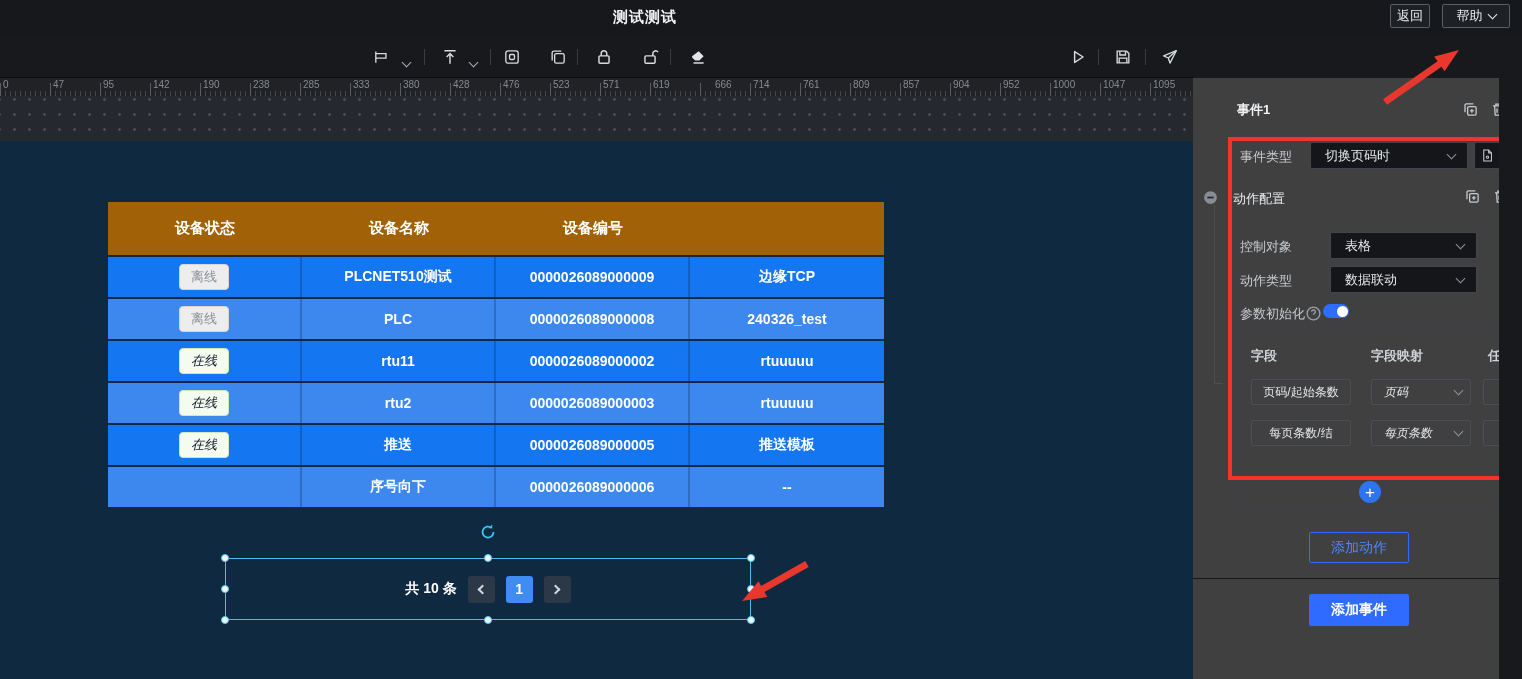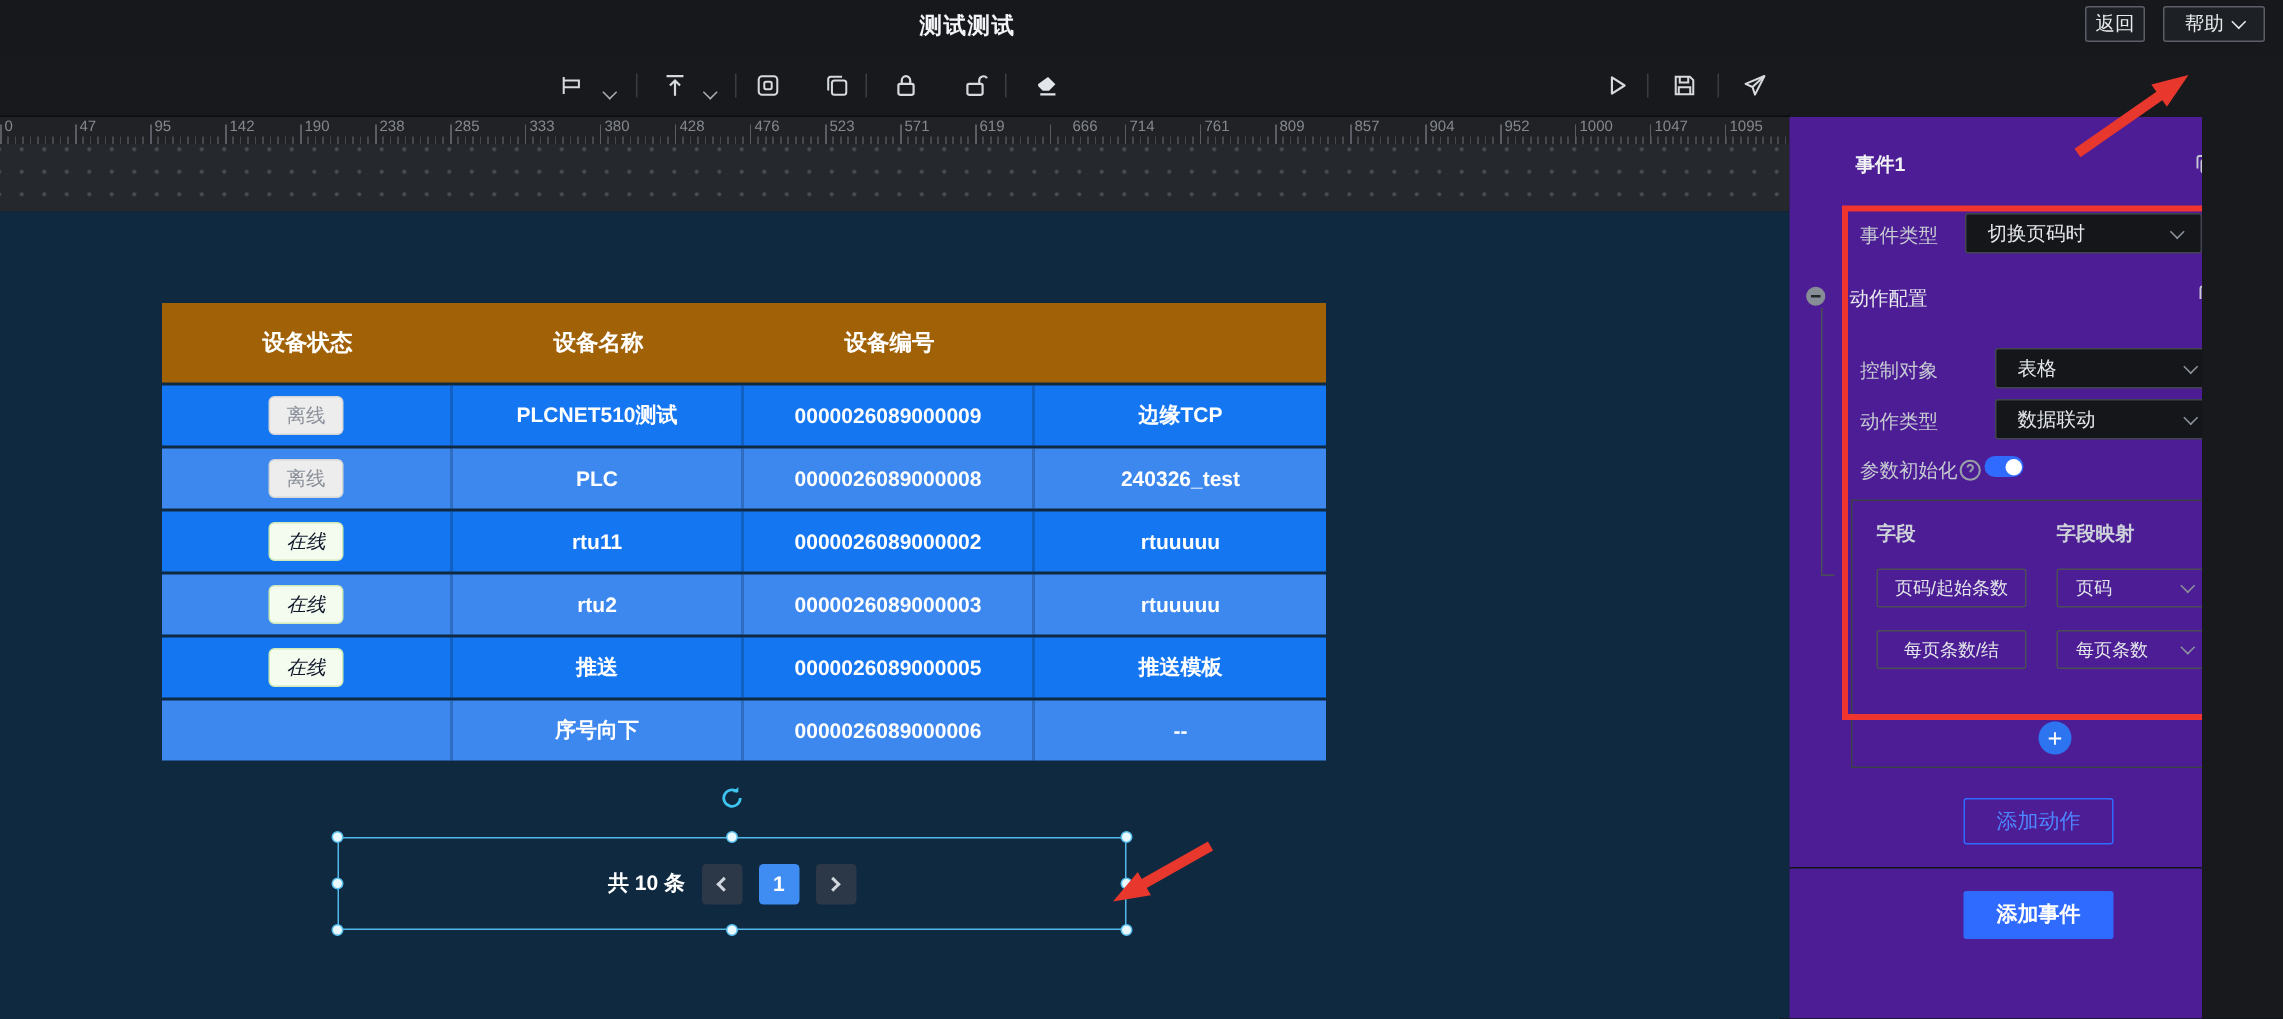--- a/index.html
+++ b/index.html
@@ -76,21 +76,21 @@
   .pg-total { color:#fff; font-size:14px; font-weight:bold; white-space:nowrap; }
   .pg-btn { width:27px; height:27px; border-radius:3px; background:#2c3848; display:flex;
     align-items:center; justify-content:center; color:#cfd6de; cursor:pointer; }
   .pg-btn .chev { border-width:2px; width:7px; height:7px; }
   .pg-cur { width:27px; height:27px; border-radius:3px; background:#3f8df2; color:#fff;
     font-size:14px; font-weight:bold; display:flex; align-items:center; justify-content:center; cursor:pointer; }
   .chev-left  { transform:rotate(135deg); margin-left:3px; }
   .chev-right { transform:rotate(-45deg); margin-right:3px; }
 
   
-  .panel { position:absolute; left:1193px; top:78px; width:275px; height:601px; background:#4c1d95; overflow:hidden; }
+  .panel { position:absolute; left:1193px; top:78px; width:306px; height:601px; background:#404040; overflow:hidden; }
   .plabel { position:absolute; color:#c6cbd1; font-size:13px; white-space:nowrap; }
   .pselect { position:absolute; height:27px; background:#14161a; border:1px solid #41464e;
     border-radius:2px; color:#e6e9ec; font-size:13px; display:flex; align-items:center;
     padding:0 12px 0 14px; cursor:pointer; }
   .pselect .val { flex:1; overflow:hidden; white-space:nowrap; }
   .pselect .chev { color:#8d939b; flex:none; margin-top:-3px; }
   .picon { color:#c6cbd1; position:absolute; width:17px; height:17px; cursor:pointer; }
   .picon svg { width:17px; height:17px; }
   .redbox { position:absolute; left:35px; top:59px; width:277px; height:343px;
     border:4px solid #f0342e; z-index:30; pointer-events:none; }
@@ -98,21 +98,21 @@
   .treetick { position:absolute; left:21px; top:305px; width:9px; height:1px; background:#4a4f55; }
   .toggle { position:absolute; width:26px; height:14px; border-radius:7px; background:#2f6bff; cursor:pointer; }
   .toggle::after { content:""; position:absolute; right:1.5px; top:1.5px; width:11px; height:11px;
     border-radius:50%; background:#fff; }
   .fieldbox { position:absolute; left:41px; top:255px; width:283px; height:179px; border:1px solid #3c4148; }
   .fb-col { position:absolute; color:#ced3d9; font-size:13px; font-weight:bold; }
   .fb-input { position:absolute; width:100px; height:26px; border:1px solid #4a4f57; border-radius:2px;
     color:#e3e6ea; font-size:12px; display:flex; align-items:center; justify-content:center;
     overflow:hidden; white-space:nowrap; cursor:text; }
   .fb-select { position:absolute; width:100px; height:26px; border:1px solid #4a4f57; border-radius:2px;
-    color:#e3e6ea; font-size:12px; display:flex; align-items:center; padding:0 8px 0 12px; cursor:pointer; }
+    color:#e3e6ea; font-size:12px; display:flex; align-items:center; padding:0 8px 0 12px; cursor:pointer;font-style:italic; }
   .fb-select .val { flex:1; overflow:hidden; white-space:nowrap; }
   .fb-select .chev { color:#8d939b; margin-top:-3px; }
   .plus-btn { position:absolute; left:166px; top:403px; width:22px; height:22px; border-radius:50%;
     background:#2d74f0; color:#fff; display:flex; align-items:center; justify-content:center;
     font-size:17px; line-height:1; cursor:pointer; }
   .btn-add-action { position:absolute; left:116px; top:454px; width:100px; height:31px;
     border:1px solid #2f6bff; border-radius:2px; background:transparent; color:#4d86ff;
     font-size:14px; display:flex; align-items:center; justify-content:center; cursor:pointer; }
   .panel-divider { position:absolute; left:0; top:500px; width:329px; height:1px; background:#15171a; }
   .btn-add-event { position:absolute; left:116px; top:516px; width:100px; height:32px;

